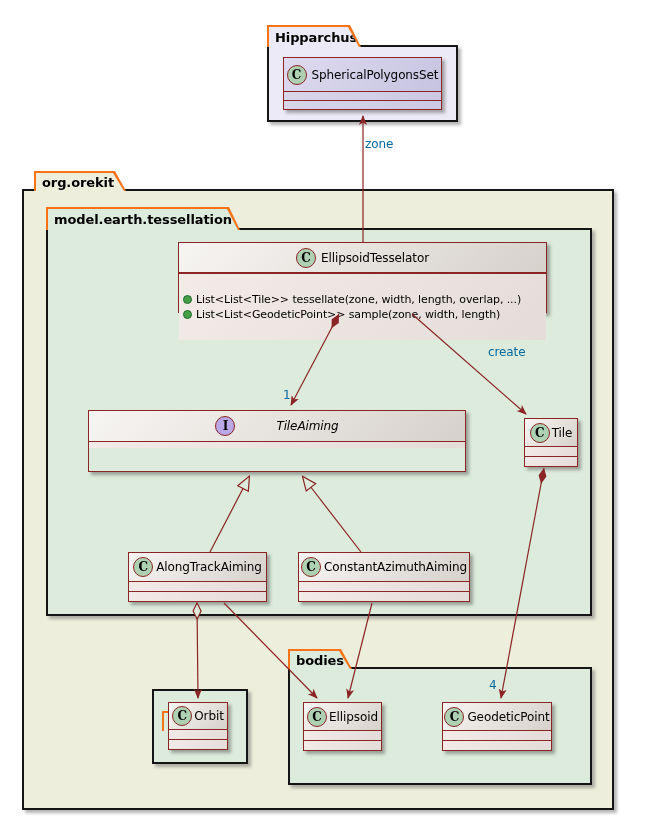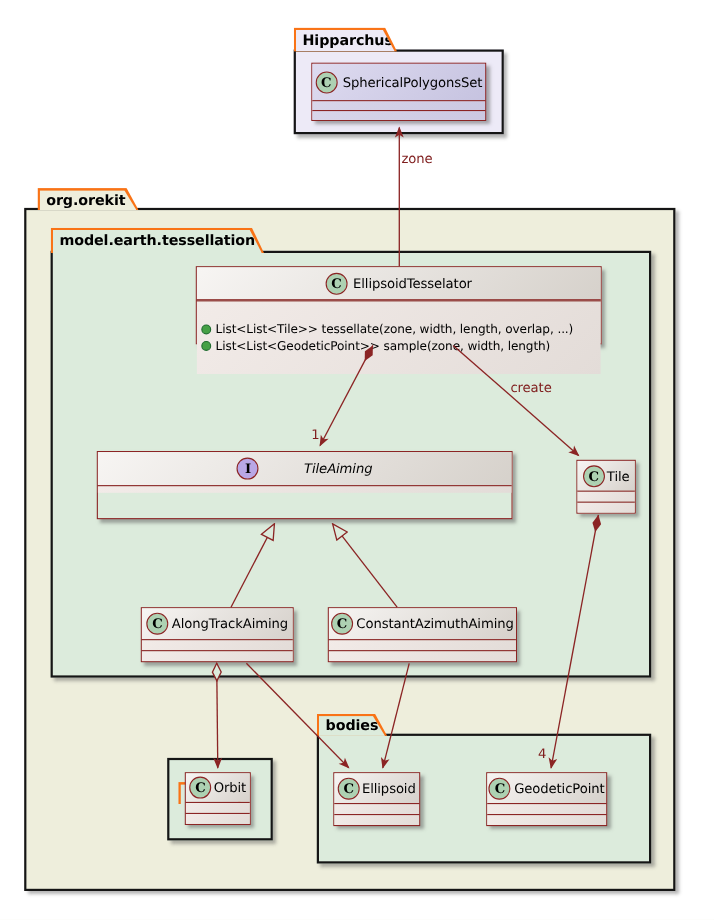--- a/index.html
+++ b/index.html
@@ -29,21 +29,21 @@
   .mrow{display:flex;align-items:center;gap:4px;white-space:nowrap;line-height:15px;}
   .bullet{width:7px;height:7px;border-radius:50%;background:#45a045;border:1px solid #1e6b2e;flex:0 0 auto;}
   .circ{width:18px;height:18px;border-radius:50%;background:#add1b2;border:1px solid #8b2424;
      display:flex;align-items:center;justify-content:center;
      font-family:"DejaVu Serif","Liberation Serif",serif;font-weight:bold;font-size:12px;color:#000;flex:0 0 auto;}
   .circ.purple{background:#b9a7e6;}
   .iname{font-style:italic;margin-left:36px;}
 
   
   #edges{position:absolute;left:0;top:0;pointer-events:none;}
-  .edge-label{position:absolute;font-size:12px;color:#7f1d1d;white-space:nowrap;}
+  .edge-label{position:absolute;font-size:12px;color:#0369a1;white-space:nowrap;}
 </style>
 </head>
 <body>
 
 <div id="canvas">
 
   <div class="pkg-body fill-beige" style="left:22px;top:189px;width:592px;height:621px;"></div>
   <div class="pkg-tab" style="left:34px;top:171px;width:92px;height:20px;">
     <div class="tab-fill fill-beige">
         <span>org.orekit</span>
@@ -189,17 +189,17 @@
       <path d="M210,552 L249,477" marker-end="url(#tri)"></path>
       <path d="M361,552 L303,477" marker-end="url(#tri)"></path>
       <path d="M197,603 L198,698" marker-start="url(#diamO)" marker-end="url(#arrow)"></path>
       <path d="M224,603 L317,698" marker-end="url(#arrow)"></path>
       <path d="M372,603 L348,698" marker-end="url(#arrow)"></path>
       <path d="M544,468 L501,698" marker-start="url(#diamF)" marker-end="url(#arrow)"></path>
     </g>
   </svg>
 
   <div class="edge-label" style="left:365px;top:137px;">zone</div>
-  <div class="edge-label" style="left:464px;top:345px;">create</div>
+  <div class="edge-label" style="left:488px;top:345px;">create</div>
   <div class="edge-label" style="left:283px;top:388px;">1</div>
   <div class="edge-label" style="left:489px;top:678px;">4</div>
 
 </div>
 
 </body></html>

